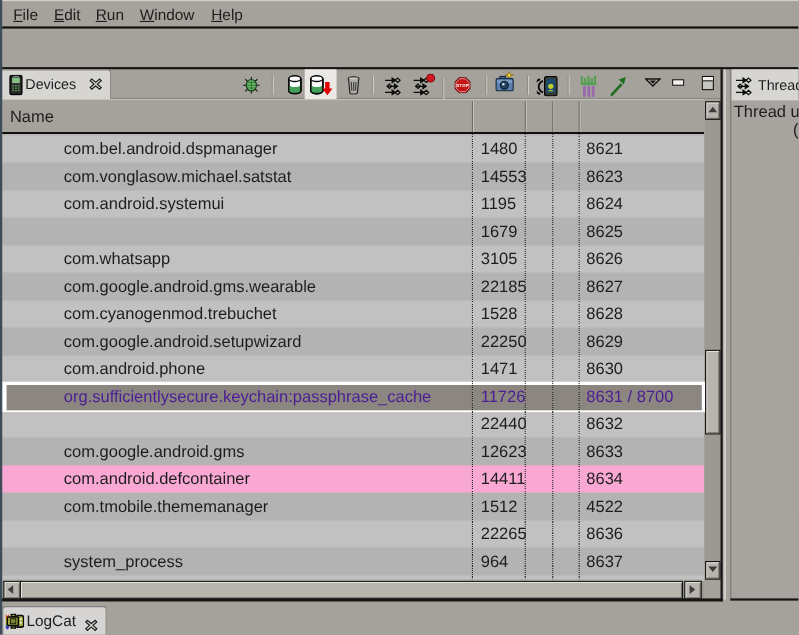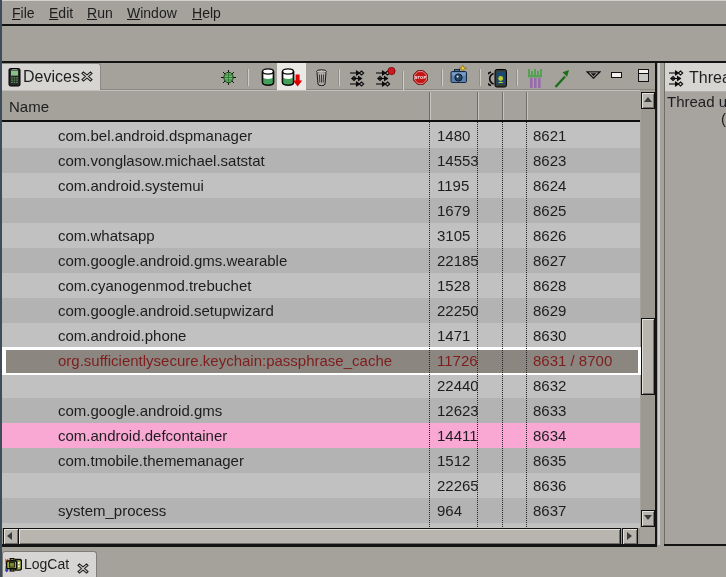--- a/index.html
+++ b/index.html
@@ -6,21 +6,21 @@
 .abs{position:absolute}
 .menu{position:absolute;top:3px;height:20px;line-height:20px;white-space:nowrap;font-size:14px}
 .row{position:absolute;left:2px;width:638px;height:25px;line-height:25px}
 .row span{position:absolute;white-space:nowrap}
 .nm{left:56px}.pid{left:435px}.prt{left:531px}
 .dot{position:absolute;top:122px;height:405px;width:1px;
 background-image:repeating-linear-gradient(to bottom,#26262a 0 1px,transparent 1px 2px)}
 .btn3{position:absolute;background:#b7b5ae;border:1px solid #111;
 box-shadow:inset 1px 1px 0 #e2e1dc,inset -1px -1px 0 #716f69}
 .sep{position:absolute;top:69px;height:17px;width:1px;background:#8f8d87;border-right:1px solid #cfcdc8}
-.tabtxt{position:absolute;top:63px;height:14px;line-height:27px;font-size:16px}
+.tabtxt{position:absolute;top:63px;height:14px;line-height:27px;font-size:13px}
 </style></head>
 <body>
 
 <div class="abs" style="left:0;top:0;width:726px;height:1px;background:#d2d1ce"></div>
 
 <div class="menu" style="left:12px"><u>F</u>ile</div>
 <div class="menu" style="left:49px"><u>E</u>dit</div>
 <div class="menu" style="left:87px"><u>R</u>un</div>
 <div class="menu" style="left:127px"><u>W</u>indow</div>
 <div class="menu" style="left:192px"><u>H</u>elp</div>
@@ -229,21 +229,21 @@
     <span class="prt">8629</span>
   </div>
 <div class="row" style="top:323px;background:#c1c1c1">
     <span class="nm">com.android.phone</span>
     <span class="pid">1471</span>
     <span class="prt">8630</span>
   </div>
 
 <div class="abs" style="left:2px;top:347px;width:641px;height:28px;background:#fff"></div>
 <div class="abs" style="left:6px;top:350px;width:632px;height:23px;background:#8b8680"></div>
-<div class="row" style="top:347px;height:44px;line-height:28px;color:#7f1d1d">
+<div class="row" style="top:347px;height:44px;line-height:28px;color:#4c1d95">
     <span class="nm">org.sufficientlysecure.keychain:passphrase_cache</span>
     <span class="pid">11726</span>
     <span class="prt">8631 / 8700</span>
   </div>
 <div class="row" style="top:375px;height:23px;line-height:21px;background:#c1c1c1">
     <span class="pid">22440</span>
     <span class="prt">8632</span>
   </div>
 <div class="row" style="top:398px;background:#b3b3b3">
     <span class="nm">com.google.android.gms</span>
@@ -251,21 +251,21 @@
     <span class="prt">8633</span>
   </div>
 <div class="row" style="top:423px;background:#f9a8d4">
     <span class="nm">com.android.defcontainer</span>
     <span class="pid">14411</span>
     <span class="prt">8634</span>
   </div>
 <div class="row" style="top:448px;background:#b3b3b3">
     <span class="nm">com.tmobile.thememanager</span>
     <span class="pid">1512</span>
-    <span class="prt">8635</span>
+    <span class="prt">4522</span>
   </div>
 <div class="row" style="top:473px;background:#c1c1c1">
     <span class="pid">22265</span>
     <span class="prt">8636</span>
   </div>
 <div class="row" style="top:498px;background:#b3b3b3">
     <span class="nm">system_process</span>
     <span class="pid">964</span>
     <span class="prt">8637</span>
   </div>

